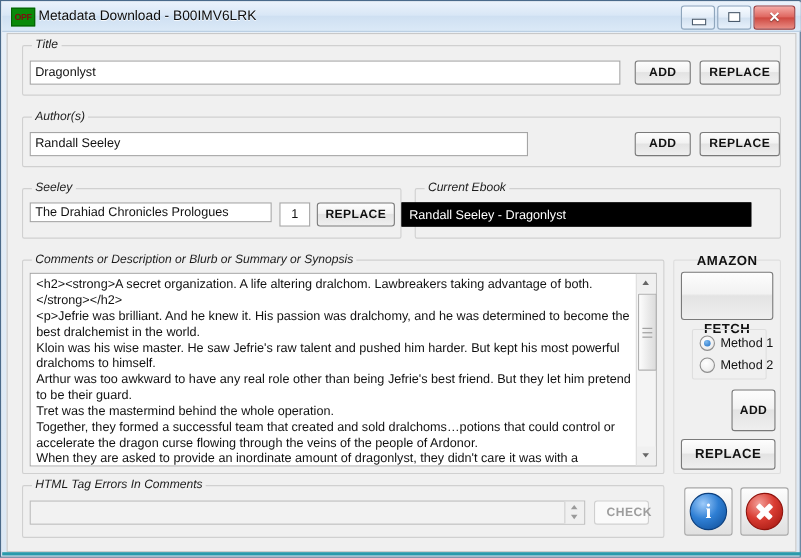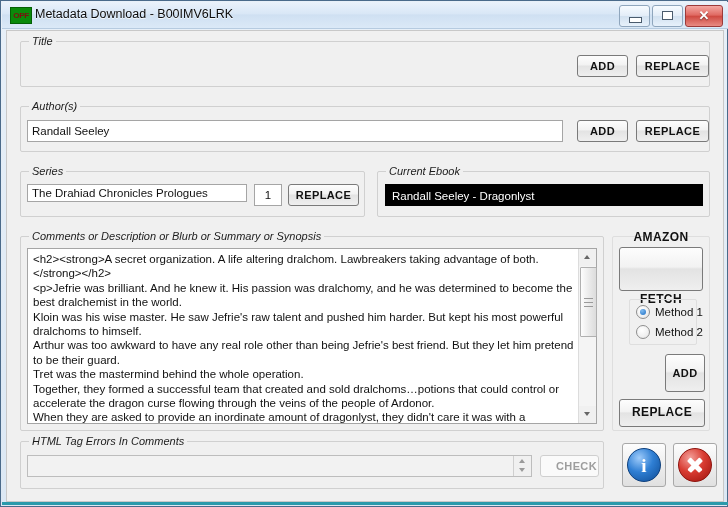--- a/index.html
+++ b/index.html
@@ -173,41 +173,42 @@
         <span class="gl-x">✕</span>
       </div>
     </div>
   </div>
 
   <div class="client">
 
     <div class="gb" style="left:13px;top:10px;width:690px;height:46px;">
       <div class="gb-label">Title</div>
     </div>
+    <input class="tb" style="position: absolute; left: 20px; top: 24px; width: 537px; height: 22px;" value="Dragonlyst">
     <div class="btn" style="position:absolute;left:570px;top:24px;width:51px;height:22px;">ADD</div>
     <div class="btn" style="position:absolute;left:629px;top:24px;width:73px;height:22px;">REPLACE</div>
 
     <div class="gb" style="left:13px;top:75px;width:690px;height:46px;">
       <div class="gb-label">Author(s)</div>
     </div>
-    <input class="tb" style="position: absolute; left: 20px; top: 89px; width: 536px; height: 22px;" value="Randall Seeley">
+    <input class="tb" style="position: absolute; left: 20px; top: 89px; width: 453px; height: 22px;" value="Randall Seeley">
     <div class="btn" style="position:absolute;left:570px;top:89px;width:51px;height:22px;">ADD</div>
     <div class="btn" style="position:absolute;left:629px;top:89px;width:73px;height:22px;">REPLACE</div>
 
     <div class="gb" style="left:13px;top:140px;width:345px;height:46px;">
-      <div class="gb-label">Series</div>
+      <div class="gb-label">Seeley</div>
     </div>
     <input class="tb" style="position: absolute; left: 20px; top: 153px; width: 220px; height: 18px;" value="The Drahiad Chronicles Prologues">
     <input class="tb" style="position: absolute; left: 247px; top: 153px; width: 28px; height: 22px; text-align: center;" value="1">
     <div class="btn" style="position:absolute;left:281px;top:153px;width:71px;height:22px;">REPLACE</div>
 
     <div class="gb" style="left:370px;top:140px;width:333px;height:46px;">
       <div class="gb-label">Current Ebook</div>
     </div>
-    <div class="blackbox" style="left:378px;top:153px;width:318px;height:22px;line-height:16px;">Randall Seeley - Dragonlyst</div>
+    <div class="blackbox" style="left:358px;top:153px;width:318px;height:22px;line-height:16px;">Randall Seeley - Dragonlyst</div>
 
     <div class="gb" style="left:13px;top:205px;width:584px;height:195px;">
       <div class="gb-label">Comments or Description or Blurb or Summary or Synopsis</div>
     </div>
     <div class="ta-wrap" style="left:20px;top:217px;width:570px;height:176px;">
       <textarea class="ta" style="">&lt;h2&gt;&lt;strong&gt;A secret organization. A life altering dralchom. Lawbreakers taking advantage of both.&lt;/strong&gt;&lt;/h2&gt;
 &lt;p&gt;Jefrie was brilliant. And he knew it. His passion was dralchomy, and he was determined to become the best dralchemist in the world.
 Kloin was his wise master. He saw Jefrie's raw talent and pushed him harder. But kept his most powerful dralchoms to himself.
 Arthur was too awkward to have any real role other than being Jefrie's best friend. But they let him pretend to be their guard.
 Tret was the mastermind behind the whole operation.
@@ -255,21 +256,21 @@
       <span style="position:absolute;left:5px;top:3px;font-size:11.5px;color:#888;"></span>
       <div class="spin-btns">
         <div class="spin-up">
           <span class="stri u"></span>
         </div>
         <div class="spin-dn">
           <span class="stri d"></span>
         </div>
       </div>
     </div>
-    <div class="btn disabled" style="position:absolute;left:533px;top:424px;width:59px;height:22px;padding-left:14px;">CHECK</div>
+    <div class="btn disabled" style="position:absolute;left:533px;top:424px;width:50px;height:22px;padding-left:14px;">CHECK</div>
 
     <div class="iconbtn" style="left:615px;top:412px;width:44px;height:44px;">
       <span class="circ-info">i</span>
     </div>
     <div class="iconbtn" style="left:666px;top:412px;width:44px;height:44px;">
       <span class="circ-x">
           <span></span>
           <i></i>
         </span>
     </div>

